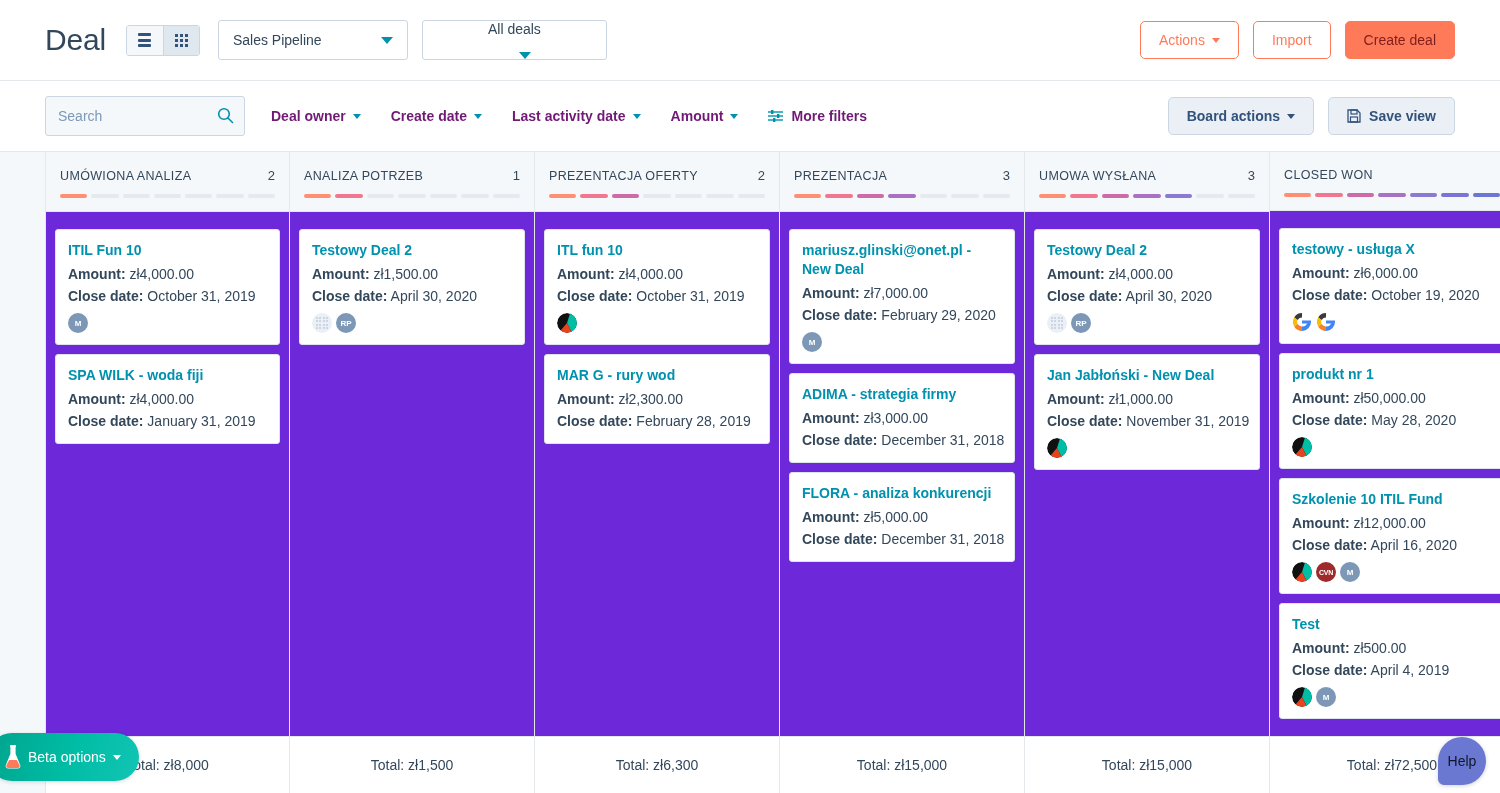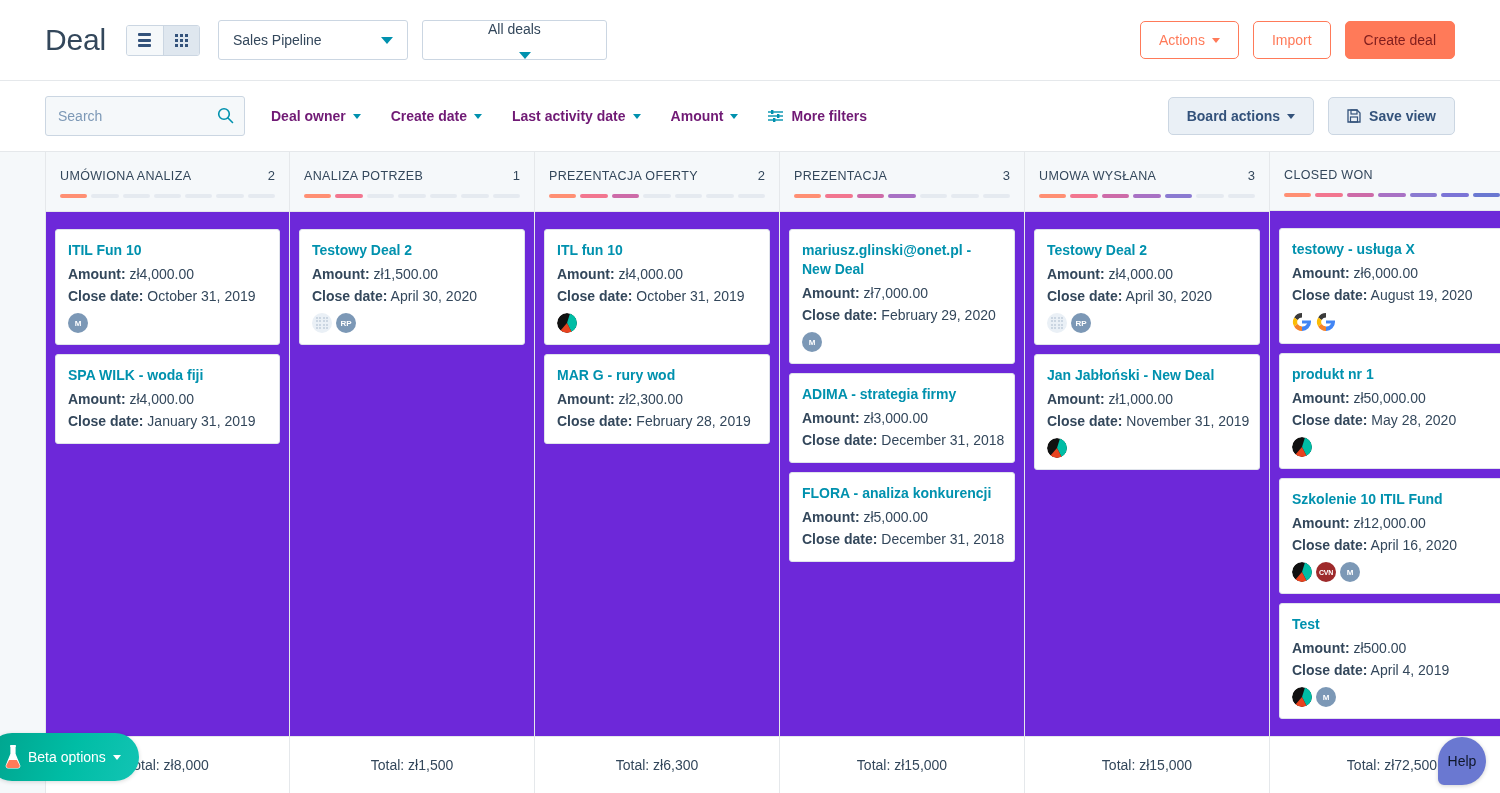--- a/index.html
+++ b/index.html
@@ -642,21 +642,21 @@
           <i style="background: rgb(168, 113, 196);"></i>
           <i style="background: rgb(138, 122, 209);"></i>
           <i style="background: rgb(123, 116, 214);"></i>
           <i style="background: rgb(106, 120, 209);"></i>
         </div>
       </div>
       <div class="col-body">
         <div class="card">
           <div class="card-title">testowy - usługa X</div>
           <div class="card-line"><b>Amount:</b> <span>zł6,000.00</span></div>
-          <div class="card-line"><b>Close date:</b> <span>August 19, 2020</span></div>
+          <div class="card-line"><b>Close date:</b> <span>October 19, 2020</span></div>
           <div class="avatars">
             <div class="av">
               <svg width="20" height="20" viewBox="0 0 20 20">
                 <path d="M10 1 A9 9 0 0 0 2.2 5.4 L5.6 7.9 A5.4 5.4 0 0 1 10 5.6 Z" fill="#3b3b3b"></path>
                 <path d="M2.2 5.4 A9 9 0 0 0 2.2 14.6 L5.6 12.1 A5.4 5.4 0 0 1 5.6 7.9 Z" fill="#fbbc05"></path>
                 <path d="M2.2 14.6 A9 9 0 0 0 10 19 L10 14.4 A5.4 5.4 0 0 1 5.6 12.1 Z" fill="#f5812a"></path>
                 <path d="M10 19 A9 9 0 0 0 19 10 L19 8.4 L10 8.4 L10 11.6 L15.3 11.6 A5.4 5.4 0 0 1 10 14.4 Z" fill="#4285f4"></path>
               </svg>
             </div>
             <div class="av">

